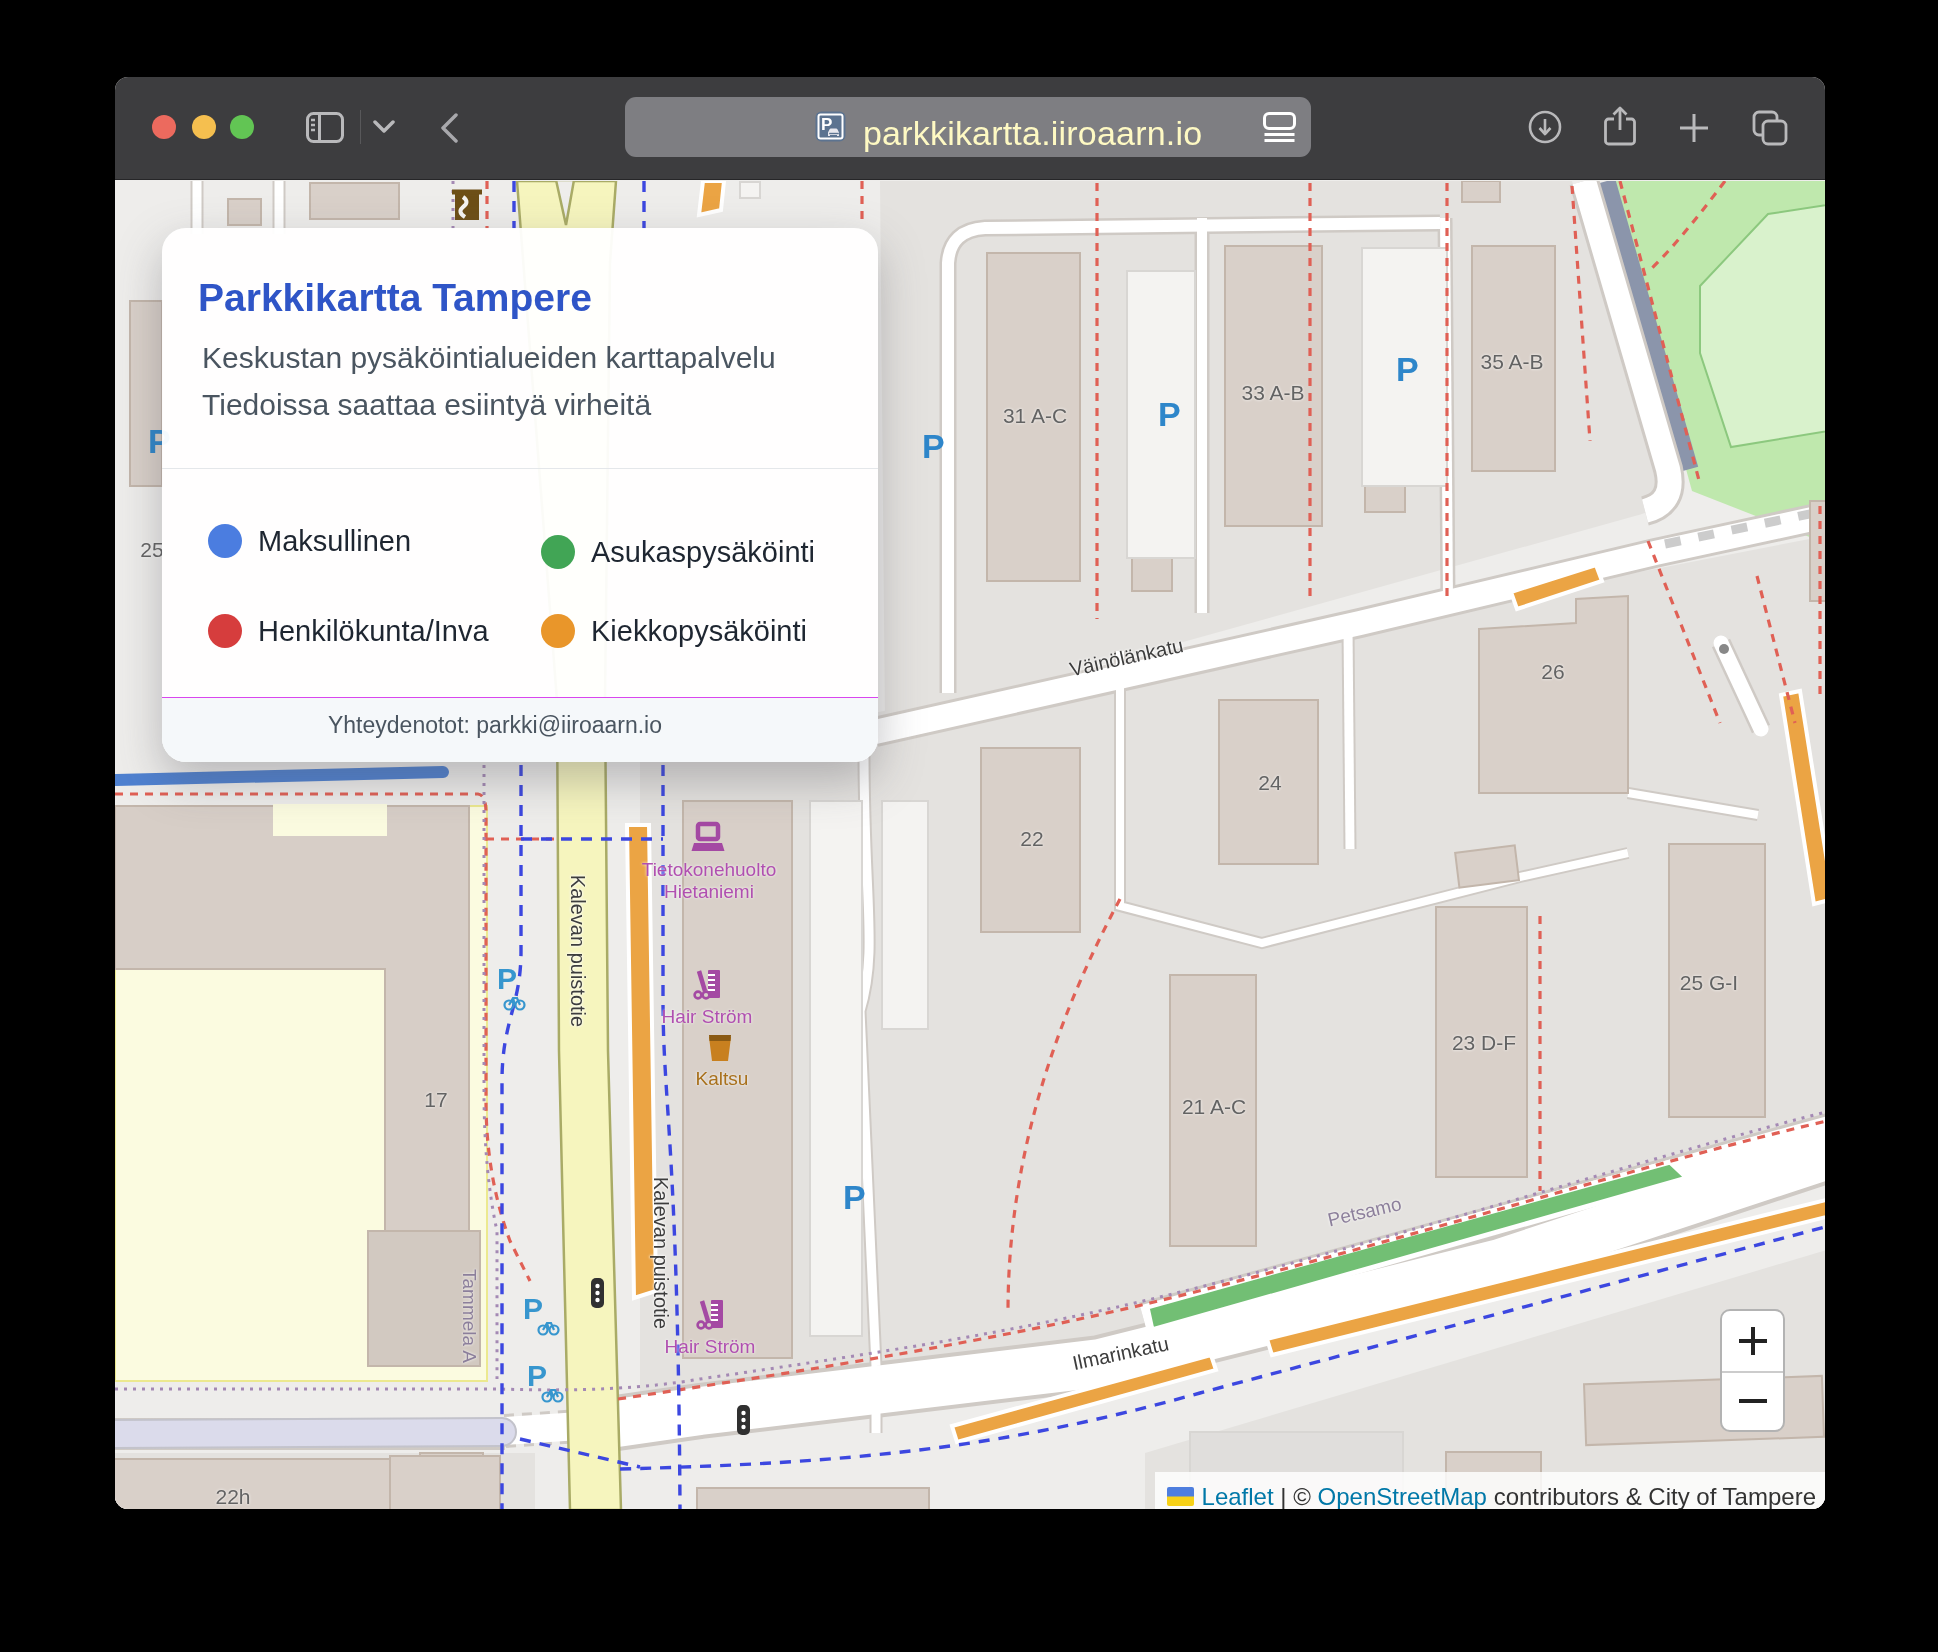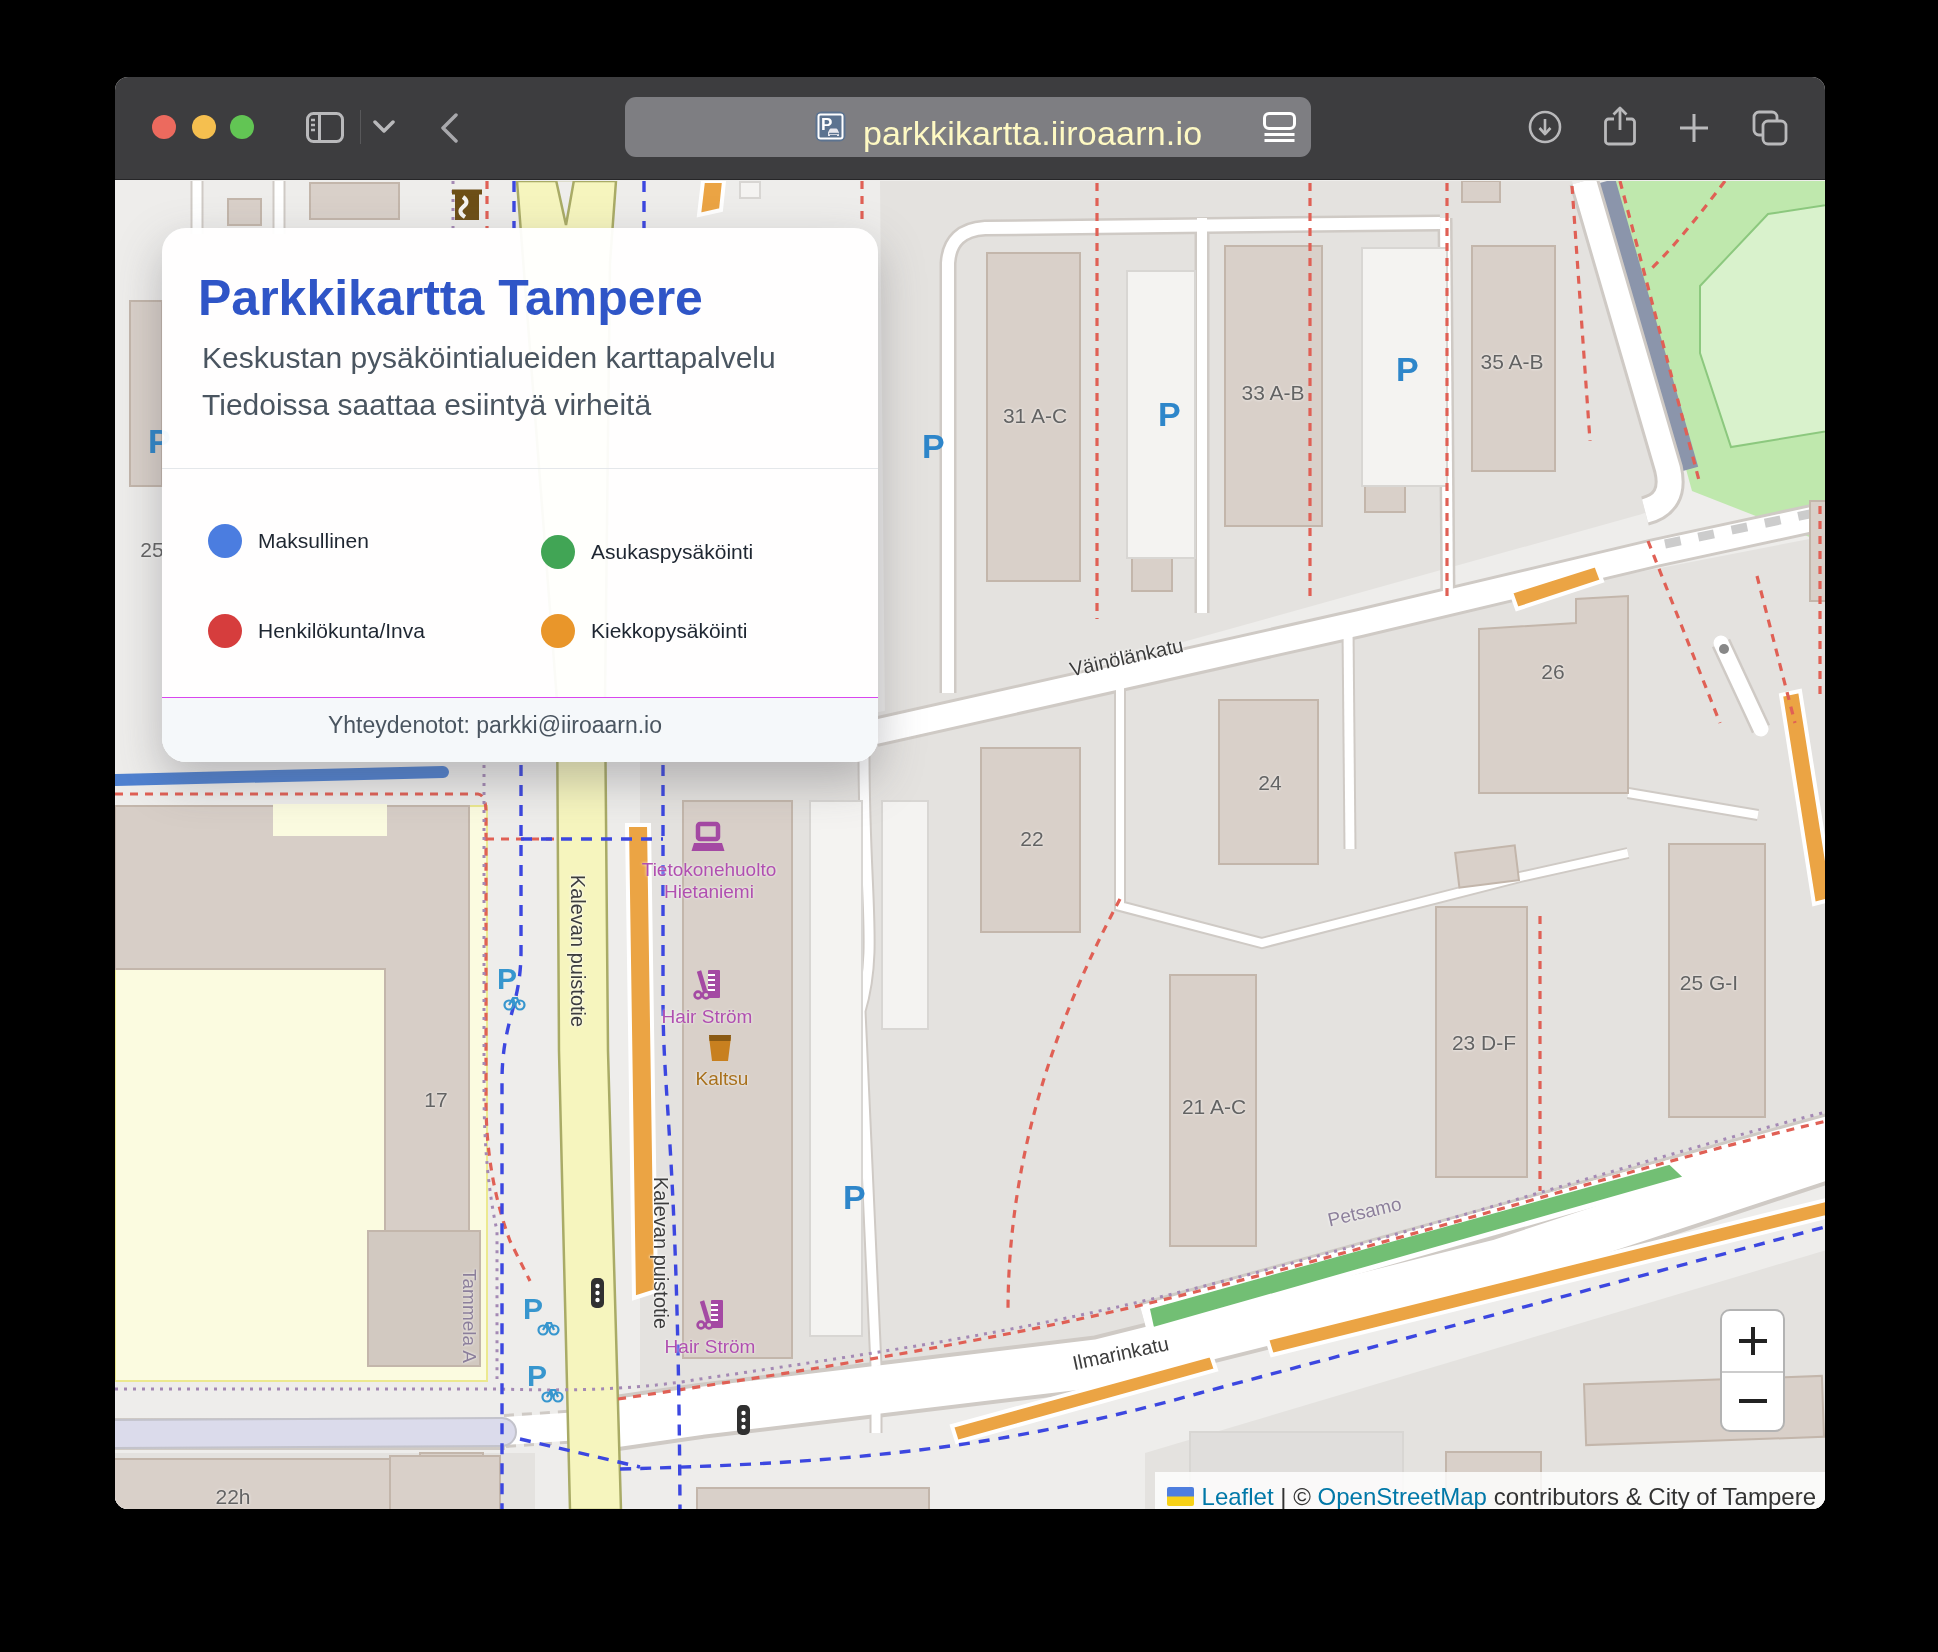--- a/index.html
+++ b/index.html
@@ -6,26 +6,26 @@
   *{box-sizing:border-box;}
   body{font-family:"Liberation Sans", sans-serif;}
   .window{position:absolute;left:115px;top:77px;width:1710px;height:1432px;border-radius:13px;overflow:hidden;background:#eeedeb;}
   .titlebar{position:absolute;left:0;top:0;width:100%;height:103px;background:#3d3d3f;border-bottom:1px solid #262628;}
   .tl{position:absolute;top:38px;width:24px;height:24px;border-radius:50%;}
   .urlbar{position:absolute;left:510px;top:20px;width:686px;height:60px;background:#7e7e82;border-radius:11px;}
   .urltext{position:absolute;left:238px;top:17px;color:#fef9c3;font-size:34px;letter-spacing:0.2px;}
   .icon{position:absolute;color:#b9b9bb;}
   .map{position:absolute;left:0;top:104px;width:1710px;height:1328px;background:#eeedeb;overflow:hidden;}
   .card{position:absolute;left:47px;top:47px;width:716px;height:534px;background:rgba(255,255,255,0.95);border-radius:24px;box-shadow:0 18px 45px rgba(80,80,90,0.35);}
-  .card h1{margin:0;position:absolute;left:36px;top:43px;font-size:50px;line-height:54px;letter-spacing:0px;color:#2f55c7;font-weight:bold;}
+  .card h1{margin:0;position:absolute;left:36px;top:43px;font-size:39px;line-height:54px;letter-spacing:0px;color:#2f55c7;font-weight:bold;}
   .card .sub{position:absolute;left:40px;color:#4a5560;font-size:30px;line-height:34px;}
   .divider{position:absolute;left:0;width:100%;height:1px;background:#e4e7ea;}
   .leg{position:absolute;display:flex;align-items:center;}
   .dot{width:34px;height:34px;border-radius:50%;margin-right:16px;flex:none;}
-  .leg span{font-size:21px;color:#1e2631;}
+  .leg span{font-size:29px;color:#1e2631;}
   .cardfoot{position:absolute;left:0;bottom:0;width:100%;height:65px;background:rgba(244,247,249,0.9);border-top:1px solid #d946ef;border-radius:0 0 24px 24px;text-align:center;}
   .cardfoot div{margin-top:14px;margin-right:50px;font-size:23px;color:#4a5560;}
   .zoomctl{position:absolute;left:1605px;top:1128px;width:65px;height:123px;background:#fff;border:2px solid #b3b3b3;border-radius:10px;}
   .zoomctl .zline{position:absolute;left:0;top:60px;width:100%;height:2px;background:#ccc;}
   .attrib{position:absolute;right:0;bottom:0;height:37px;background:rgba(255,255,255,0.82);font-size:24px;color:#333;padding:12px 9px 0 12px;white-space:nowrap;display:flex;align-items:center;}
   .attrib a{color:#0078a8;text-decoration:none;}
 </style>
 </head>
 <body>
 <div class="window">

